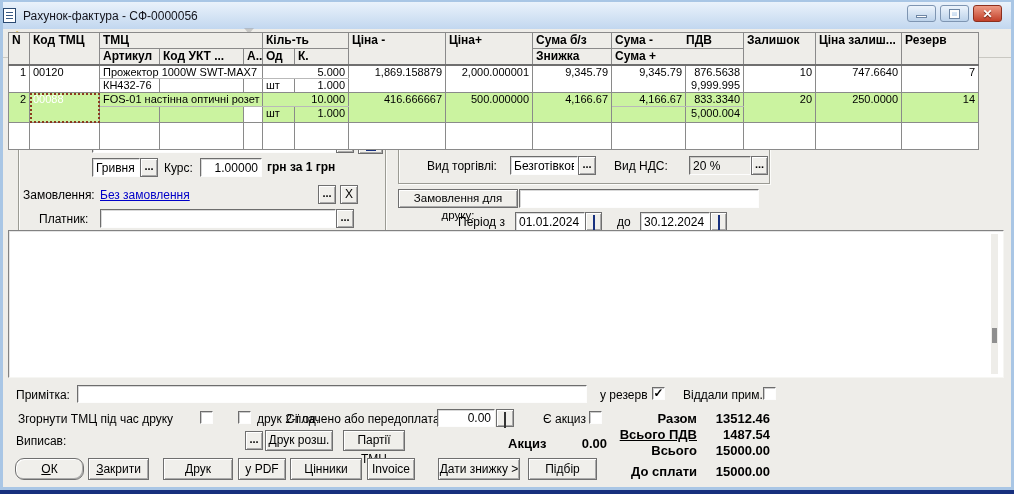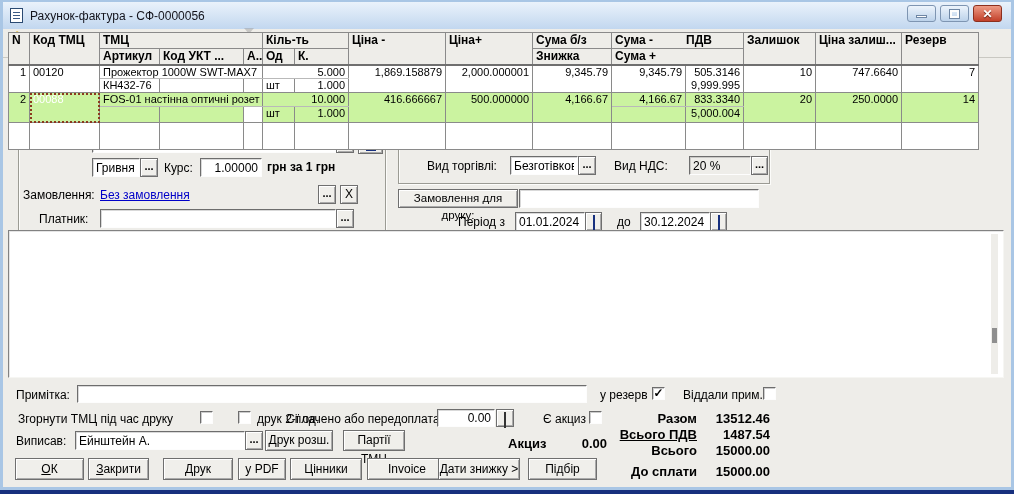--- a/index.html
+++ b/index.html
@@ -1,20 +1,20 @@
 <!DOCTYPE html>
 <html><head>
 <meta charset="utf-8">
 <style>
   * { margin:0; padding:0; box-sizing:border-box; }
   body { font-family:"Liberation Sans", sans-serif; background:#fff; }
   #win { position:relative; width:1014px; height:497px; background:#fff; overflow:hidden; }
   #frame { position:absolute; left:0; top:0; width:1014px; height:492px; background:#A9C6E5; }
   #titlebar { position:absolute; left:3px; top:2px; width:1008px; height:27px;
-    background:linear-gradient(#EAF2FB,#C2D7EF); display:flex; align-items:center; padding-left:7px; }
+    background:linear-gradient(#EAF2FB,#C2D7EF); display:flex; align-items:center; }
   .doc-ico { width:13px; height:15px; background:#fff; border:1px solid #2b4a72; position:relative; }
   .doc-ico::after { content:""; position:absolute; left:2px; top:3px; width:7px; height:8px;
     background:repeating-linear-gradient(#3a5a85 0 1px, transparent 1px 3px); }
   .title-text { font-size:12px; color:#14141c; margin-left:7px; }
   .winbtns { position:absolute; right:12px; top:5px; display:flex; gap:4px; }
   .wbtn { width:29px; height:17px; border:1px solid #7e95b2; border-radius:3px;
     background:linear-gradient(#EDF4FC,#BCD2EA); display:flex; align-items:center; justify-content:center; }
   .wbtn.close { background:linear-gradient(#EE9B85,#C2402A); border-color:#8c2f1e; }
   .wbtn .minus { width:11px; height:3px; background:#FDFDFD; border:1px solid #6e86a4; margin-top:6px; }
   .wbtn .sq { width:9px; height:8px; border:2px solid #FDFDFD; outline:1px solid #6e86a4; background:transparent; }
@@ -293,21 +293,21 @@
 
       <tr>
         <td rowspan="2" class="num bb">1</td>
         <td rowspan="2" class="bb">00120</td>
         <td colspan="3" class="sub">Прожектор 1000W SWT-MAX7</td>
         <td colspan="2" class="num sub">5.000</td>
         <td rowspan="2" class="num bb">1,869.158879</td>
         <td rowspan="2" class="num bb">2,000.000001</td>
         <td rowspan="2" class="num bb">9,345.79</td>
         <td rowspan="2" class="num bb">9,345.79</td>
-        <td class="num">505.3146</td>
+        <td class="num">876.5638</td>
         <td rowspan="2" class="num bb">10</td>
         <td rowspan="2" class="num bb">747.6640</td>
         <td rowspan="2" class="num bb">7</td>
       </tr>
       <tr>
         <td class="bb">КН432-76</td>
         <td class="bb"></td>
         <td class="bb"></td>
         <td class="bb">шт</td>
         <td class="num bb">1.000</td>
@@ -381,32 +381,31 @@
     <span class="tot-label" style="left:584px;top:382px;">Разом</span>
     <span class="tot-value" style="left:687px;top:382px;">13512.46</span>
     <span class="tot-label" style="left:584px;top:398px;text-decoration:underline;">Всього ПДВ</span>
     <span class="tot-value" style="left:687px;top:398px;">1487.54</span>
     <span class="tot-label" style="left:584px;top:414px;">Всього</span>
     <span class="tot-value" style="left:687px;top:414px;">15000.00</span>
     <span class="tot-label" style="left:584px;top:435px;">До сплати</span>
     <span class="tot-value" style="left:687px;top:435px;">15000.00</span>
 
     <span class="lbl" style="left:13px;top:405px;">Виписав:</span>
-    <input class="tin" style="left: 72px; top: 402px; width: 170px; height: 19px;" readonly="" value="Ейнштейн А.">
     <div class="b3" style="left:242px;top:402px;width:18px;height:19px;"><span class="dots">...</span></div>
     <div class="b3 accel" style="left:262px;top:401px;width:68px;height:21px;line-height:19px;">Друк розш.</div>
     <div class="b3" style="left:340px;top:401px;width:62px;height:21px;line-height:19px;">Партії ТМЦ</div>
     <span class="lbl boldnum" style="left:505px;top:407px;">Акциз</span>
     <span class="lbl boldnum" style="left:560px;top:407px;width:44px;text-align:right;">0.00</span>
 
-    <div class="b3 accel" style="left:12px;top:429px;width:69px;height:22px;line-height:20px;">ОК</div>
+    <div class="b3 accel" style="left:12px;top:429px;width:69px;height:22px;line-height:20px;border-radius:9px;">ОК</div>
     <div class="b3 accel" style="left:85px;top:429px;width:61px;height:22px;line-height:20px;">Закрити</div>
     <div class="b3 accel" style="left:160px;top:429px;width:70px;height:22px;line-height:20px;">Друк</div>
     <div class="b3" style="left:235px;top:429px;width:48px;height:22px;line-height:20px;">у PDF</div>
     <div class="b3" style="left:287px;top:429px;width:72px;height:22px;line-height:20px;">Цінники</div>
-    <div class="b3" style="left:364px;top:429px;width:80px;height:22px;line-height:20px;">Invoice</div>
+    <div class="b3" style="left:364px;top:429px;width:48px;height:22px;line-height:20px;">Invoice</div>
     <div class="b3" style="left:435px;top:429px;width:82px;height:22px;line-height:20px;">Дати знижку &gt;</div>
     <div class="b3" style="left:525px;top:429px;width:69px;height:22px;line-height:20px;">Підбір</div>
   </div>
 
   <div id="strip-navy"></div>
   <div id="strip-white"></div>
 </div>
 
 </body></html>

